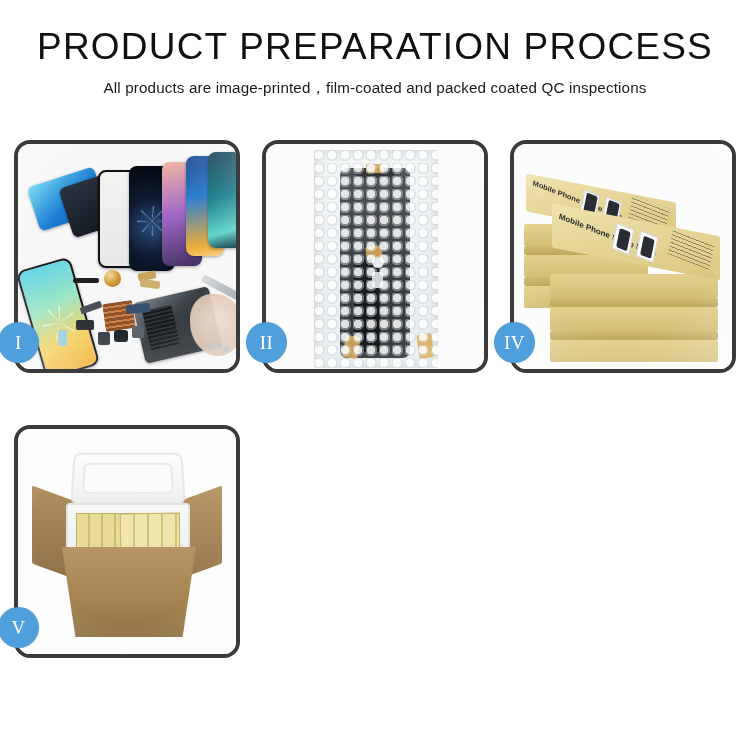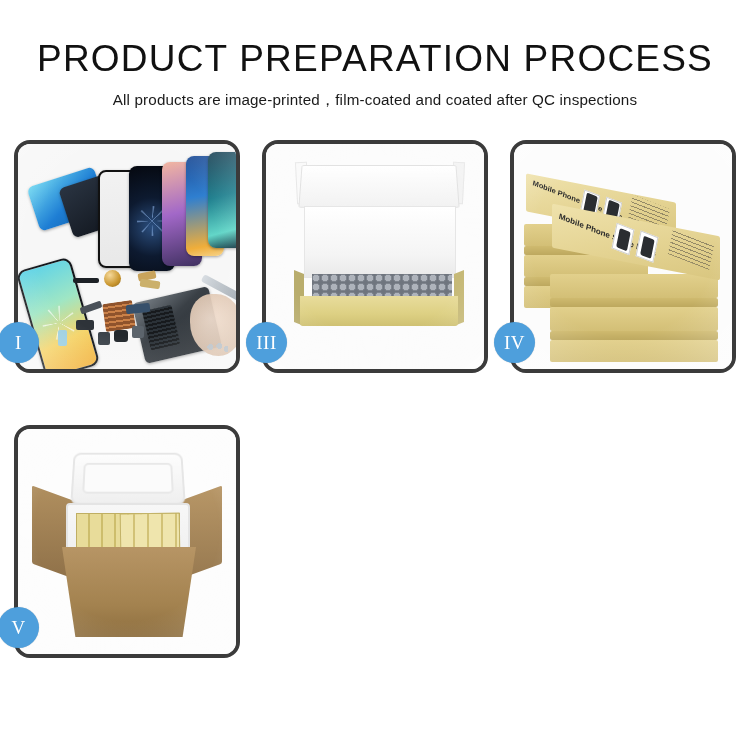--- a/index.html
+++ b/index.html
@@ -7,21 +7,21 @@
   body {
     width: 750px;
     height: 750px;
     background: #ffffff;
     font-family: "Liberation Sans", sans-serif;
     overflow: hidden;
     position: relative;
   }
 
   
-  .header { padding-top: 40px; text-align: center; }
+  .header { padding-top: 28px; text-align: center; }
 
   .main-title {
     font-family: "Liberation Sans", sans-serif;
     font-size: 37px;
     font-weight: 400;
     letter-spacing: 1.2px;
     color: #111111;
     line-height: 1.05;
     white-space: nowrap;
   }
@@ -391,21 +391,21 @@
   .c6-tape2 { left:44px; top:140px; width:16px; height:18px; transform: rotate(12deg); }
 
   .fade { position:absolute; inset:0; pointer-events:none;
     background: radial-gradient(circle at 50% 45%, rgba(255,255,255,0) 55%, rgba(255,255,255,.30) 100%); }
 </style>
 </head>
 <body>
 
 <div class="header">
   <div class="main-title">PRODUCT PREPARATION PROCESS</div>
-  <div class="sub-title">All products are image-printed，film-coated and coated after QC inspections</div>
+  <div class="sub-title">All products are image-printed，film-coated and packed coated QC inspections</div>
 </div>
 
 <div class="grid">
 
   <div class="panel">
     <div class="panel-inner p1">
       <div class="ph ph-a"></div>
       <div class="ph ph-a2"></div>
       <div class="ph ph-black"></div>
       <div class="ph ph-crack"></div>
@@ -427,35 +427,38 @@
       <div class="sp sp9"></div>
       <div class="sp sp10"></div>
       <div class="tweez"></div>
       <div class="hand"></div>
       <div class="screws"></div>
       <div class="fade"></div>
     </div>
     <div class="badge">I</div>
   </div>
 
-
   <div class="panel">
-    <div class="panel-inner p3">
-      <div class="box3-tab-l"></div>
-      <div class="box3-tab-r"></div>
-      <div class="box3-lid"></div>
-      <div class="box3-foam"></div>
-      <div class="box3-side-l"></div>
-      <div class="box3-side-r"></div>
-      <div class="box3-bubble"></div>
-      <div class="box3-front"></div>
+    <div class="panel-inner p2">
+      <div class="bubblebag">
+        <div class="inner-screen"></div>
+        <div class="flex-tail"></div>
+        <div class="connector"></div>
+        <div class="connector2"></div>
+        <div class="tape tape1"></div>
+        <div class="tape tape2"></div>
+        <div class="tape tape3"></div>
+        <div class="tape tape4"></div>
+        <div class="bubbletex"></div>
+      </div>
       <div class="fade"></div>
     </div>
-    <div class="badge">III</div>
+    <div class="badge">II</div>
   </div>
+
 
   <div class="panel">
     <div class="panel-inner p4">
       <div class="stack">
 
         <div class="kbox kb-front" style="left:2px;  top:62px;  width:124px; height:22px;"></div>
         <div class="kbox kb-side" style="left:2px;  top:84px;  width:124px; height:9px;"></div>
         <div class="kbox kb-front" style="left:2px;  top:93px;  width:124px; height:22px;"></div>
         <div class="kbox kb-side" style="left:2px;  top:115px; width:124px; height:9px;"></div>
         <div class="kbox kb-front" style="left:2px;  top:124px; width:124px; height:22px;"></div>

